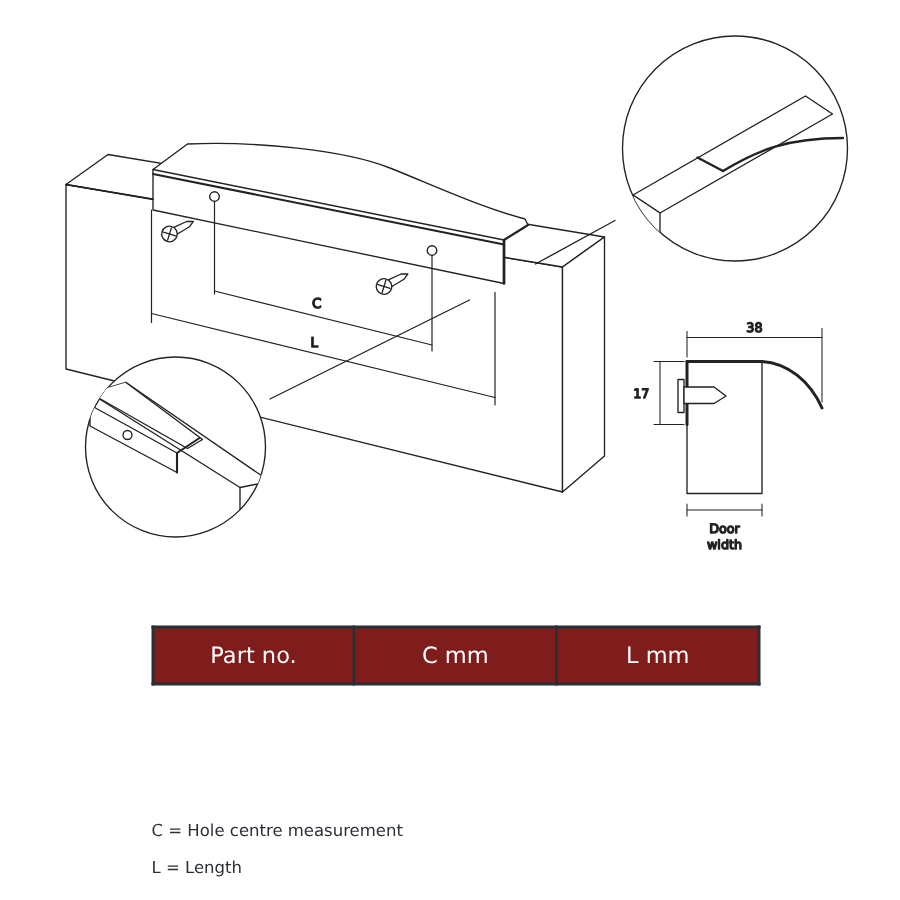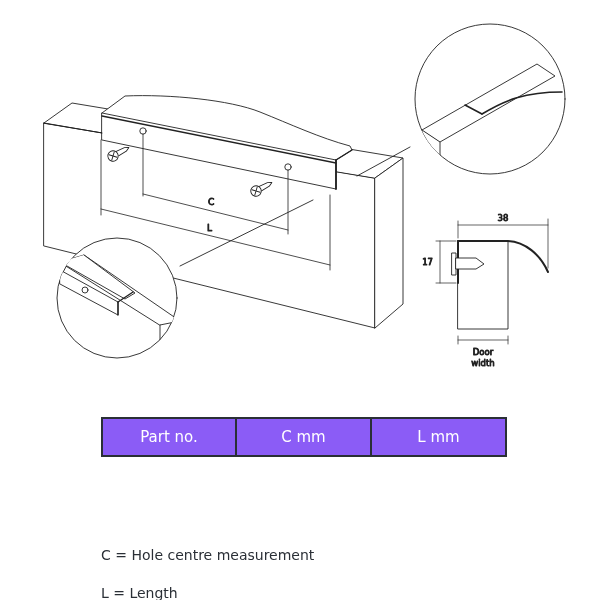--- a/index.html
+++ b/index.html
@@ -3,30 +3,30 @@
   <meta charset="utf-8">
   <style>
     html, body { margin: 0; padding: 0; background: #ffffff; }
     body { width: 600px; height: 600px; position: relative; overflow: hidden; font-family: "DejaVu Sans", sans-serif; color: #2a2f36; }
     #drawing { position: absolute; left: 0; top: 0; width: 600px; height: 400px; }
     #drawing svg { width: 600px; height: 400px; display: block; }
     .dim-label { font-family: "DejaVu Sans", sans-serif; font-size: 9px; fill: #222; }
     .dim-label-sm { font-family: "DejaVu Sans", sans-serif; font-size: 8.5px; fill: #222; }
     #spec-table { position: absolute; left: 101px; top: 417px; width: 404px; border-collapse: collapse; table-layout: fixed; }
     #spec-table th, #spec-table td { border: 2px solid #353b45; height: 34px; padding: 0; font-size: 15px; font-weight: normal; }
-    #spec-table th { background: #8b5cf6; color: #ffffff; border-color: #2a2f36; height: 36px; }
+    #spec-table th { background: #7f1d1d; color: #ffffff; border-color: #2a2f36; height: 36px; }
     #spec-table th + th { border-left: 2px solid #20252c; }
     #spec-table td { text-align: center; color: #3a3f46; }
     #spec-table td.part { text-align: left; padding-left: 4px; }
     #spec-table col.c1 { width: 134px; }
     #spec-table col.c2 { width: 135px; }
     #spec-table col.c3 { width: 135px; }
-    .legend { position: absolute; left: 101px; font-size: 14px; color: #2a2f36; }
+    .legend { position: absolute; left: 101px; font-size: 11px; color: #2a2f36; }
     #legend-c { top: 547px; }
-    #legend-l { top: 585px; }
+    #legend-l { top: 572px; }
   </style>
 </head>
 <body>
 
 <div id="drawing">
   <svg viewBox="0 0 600 400" xmlns="http://www.w3.org/2000/svg" fill="none" stroke="#222" stroke-width="0.9" stroke-linejoin="round" stroke-linecap="round">
 
     <g>
 
       <path d="M44,123 L375,178 L375,328 L44,246 Z" fill="#fff"></path>

